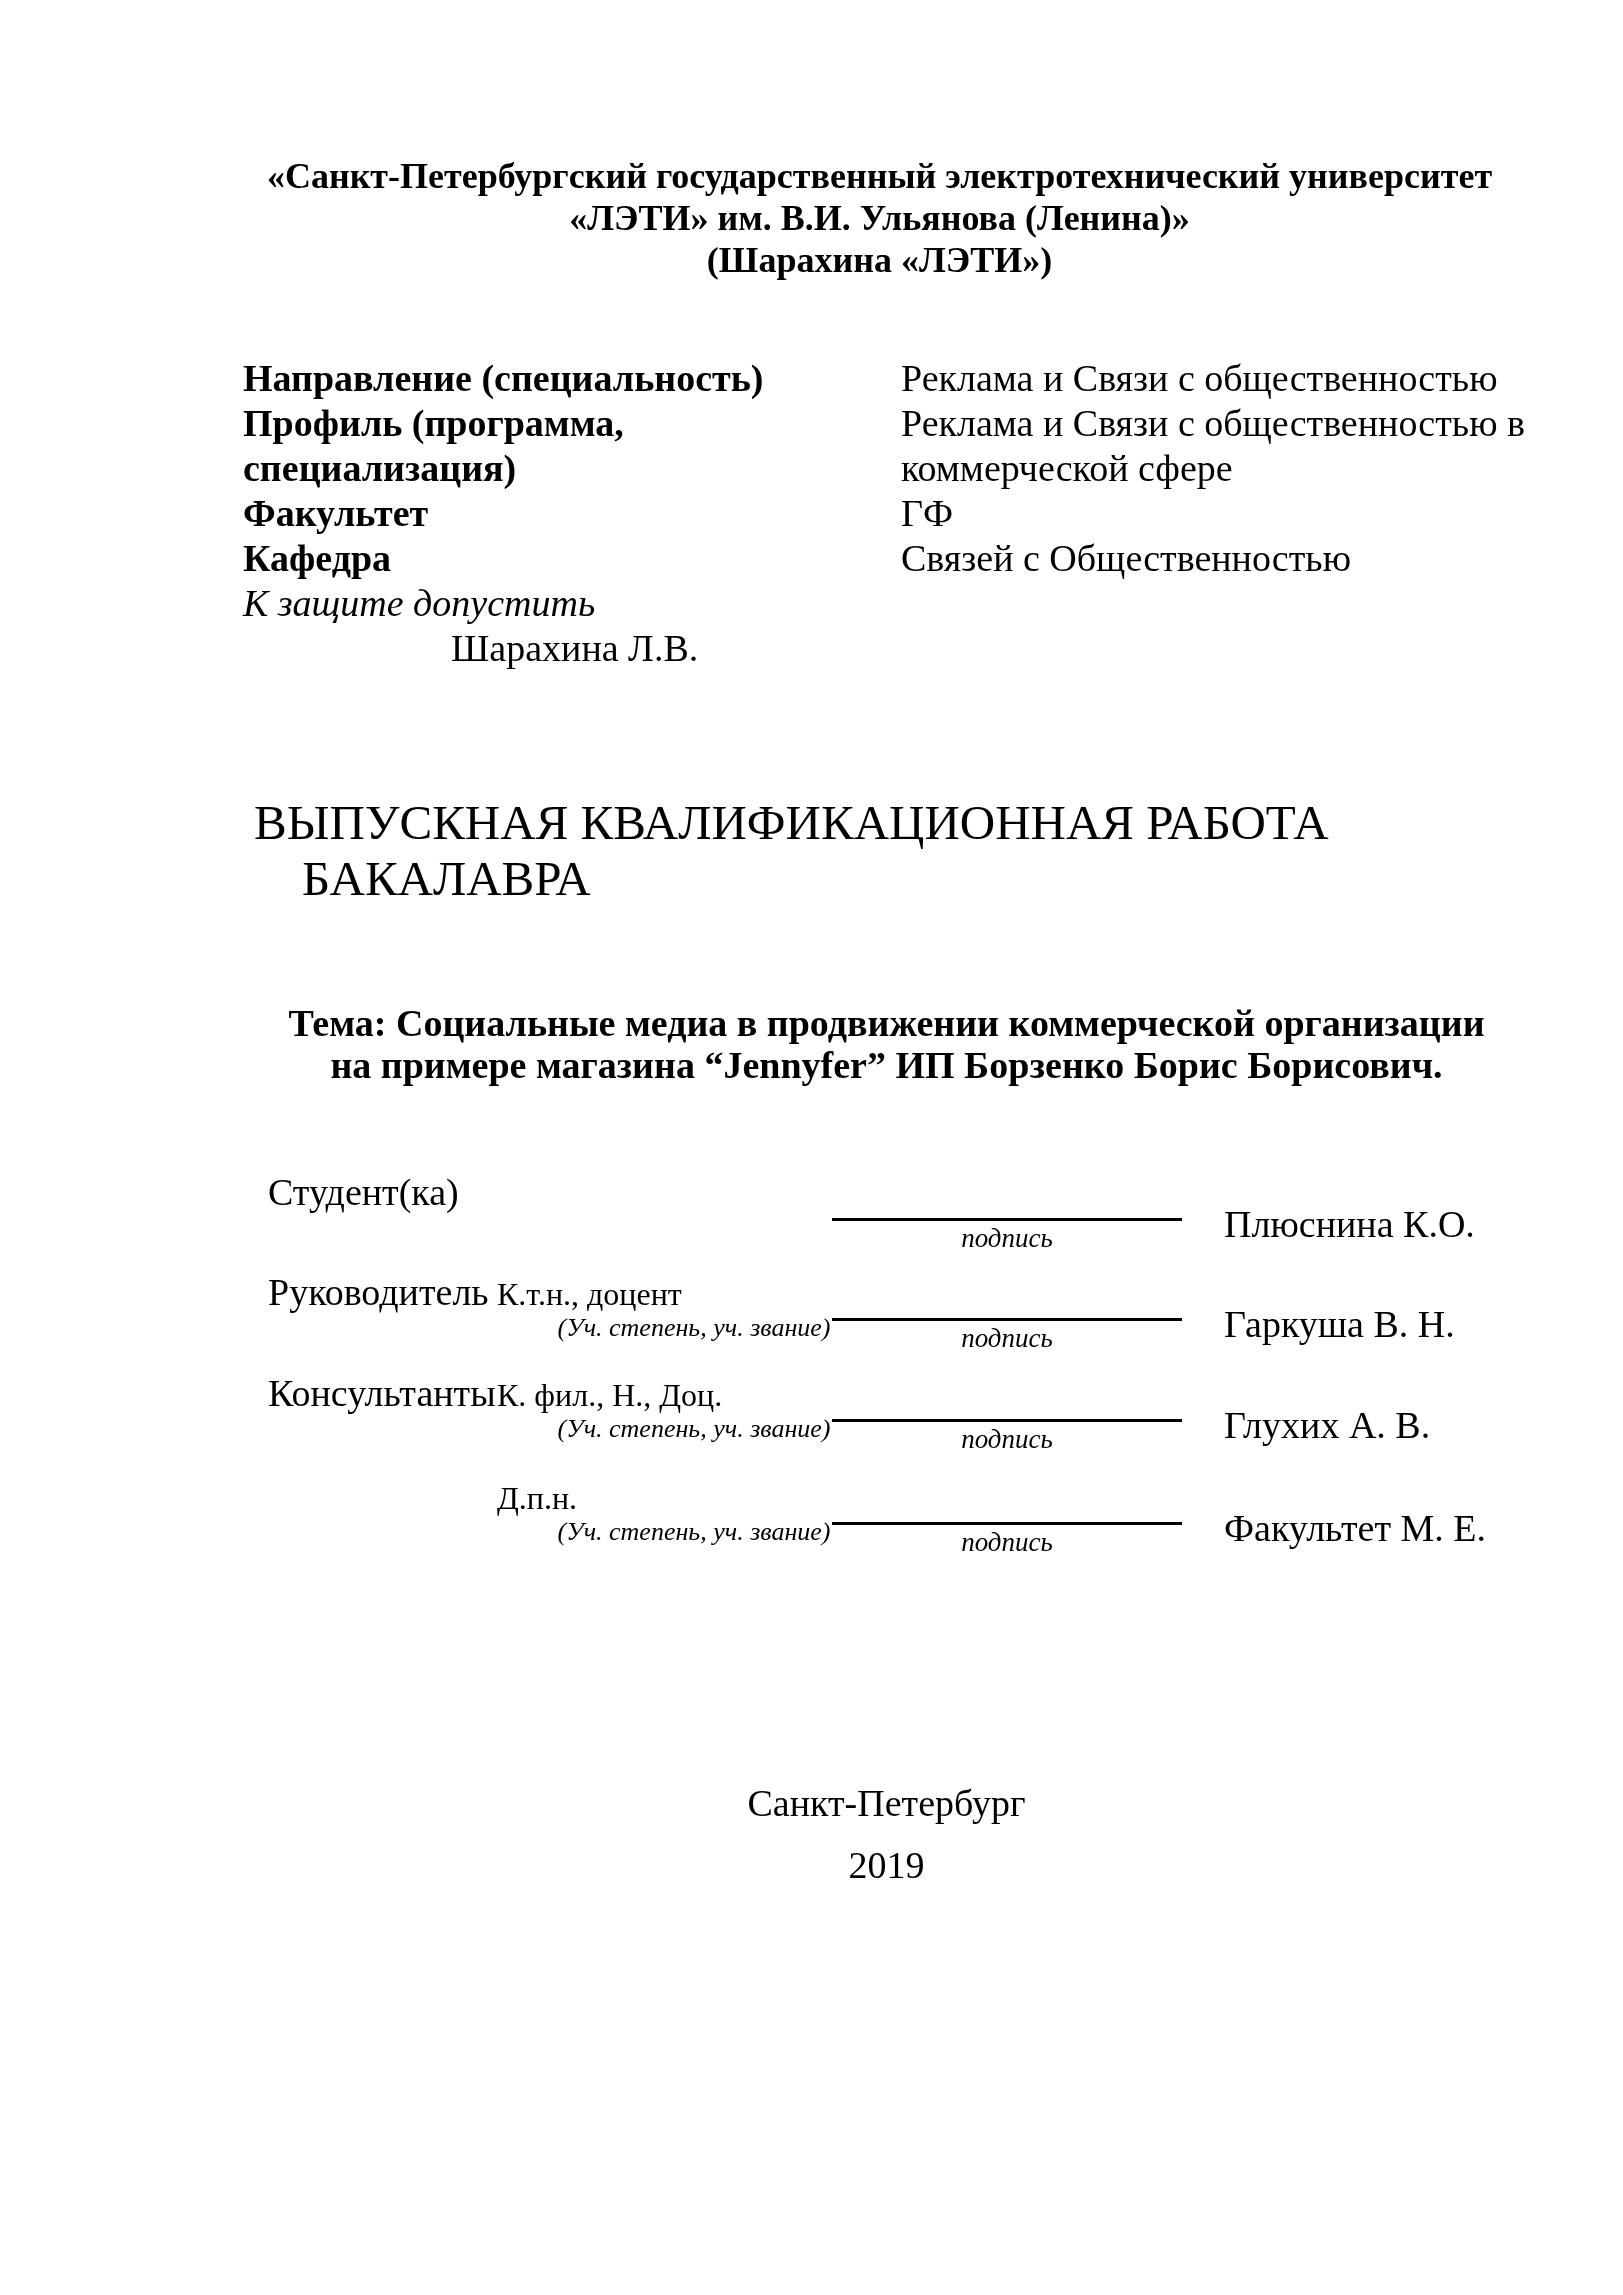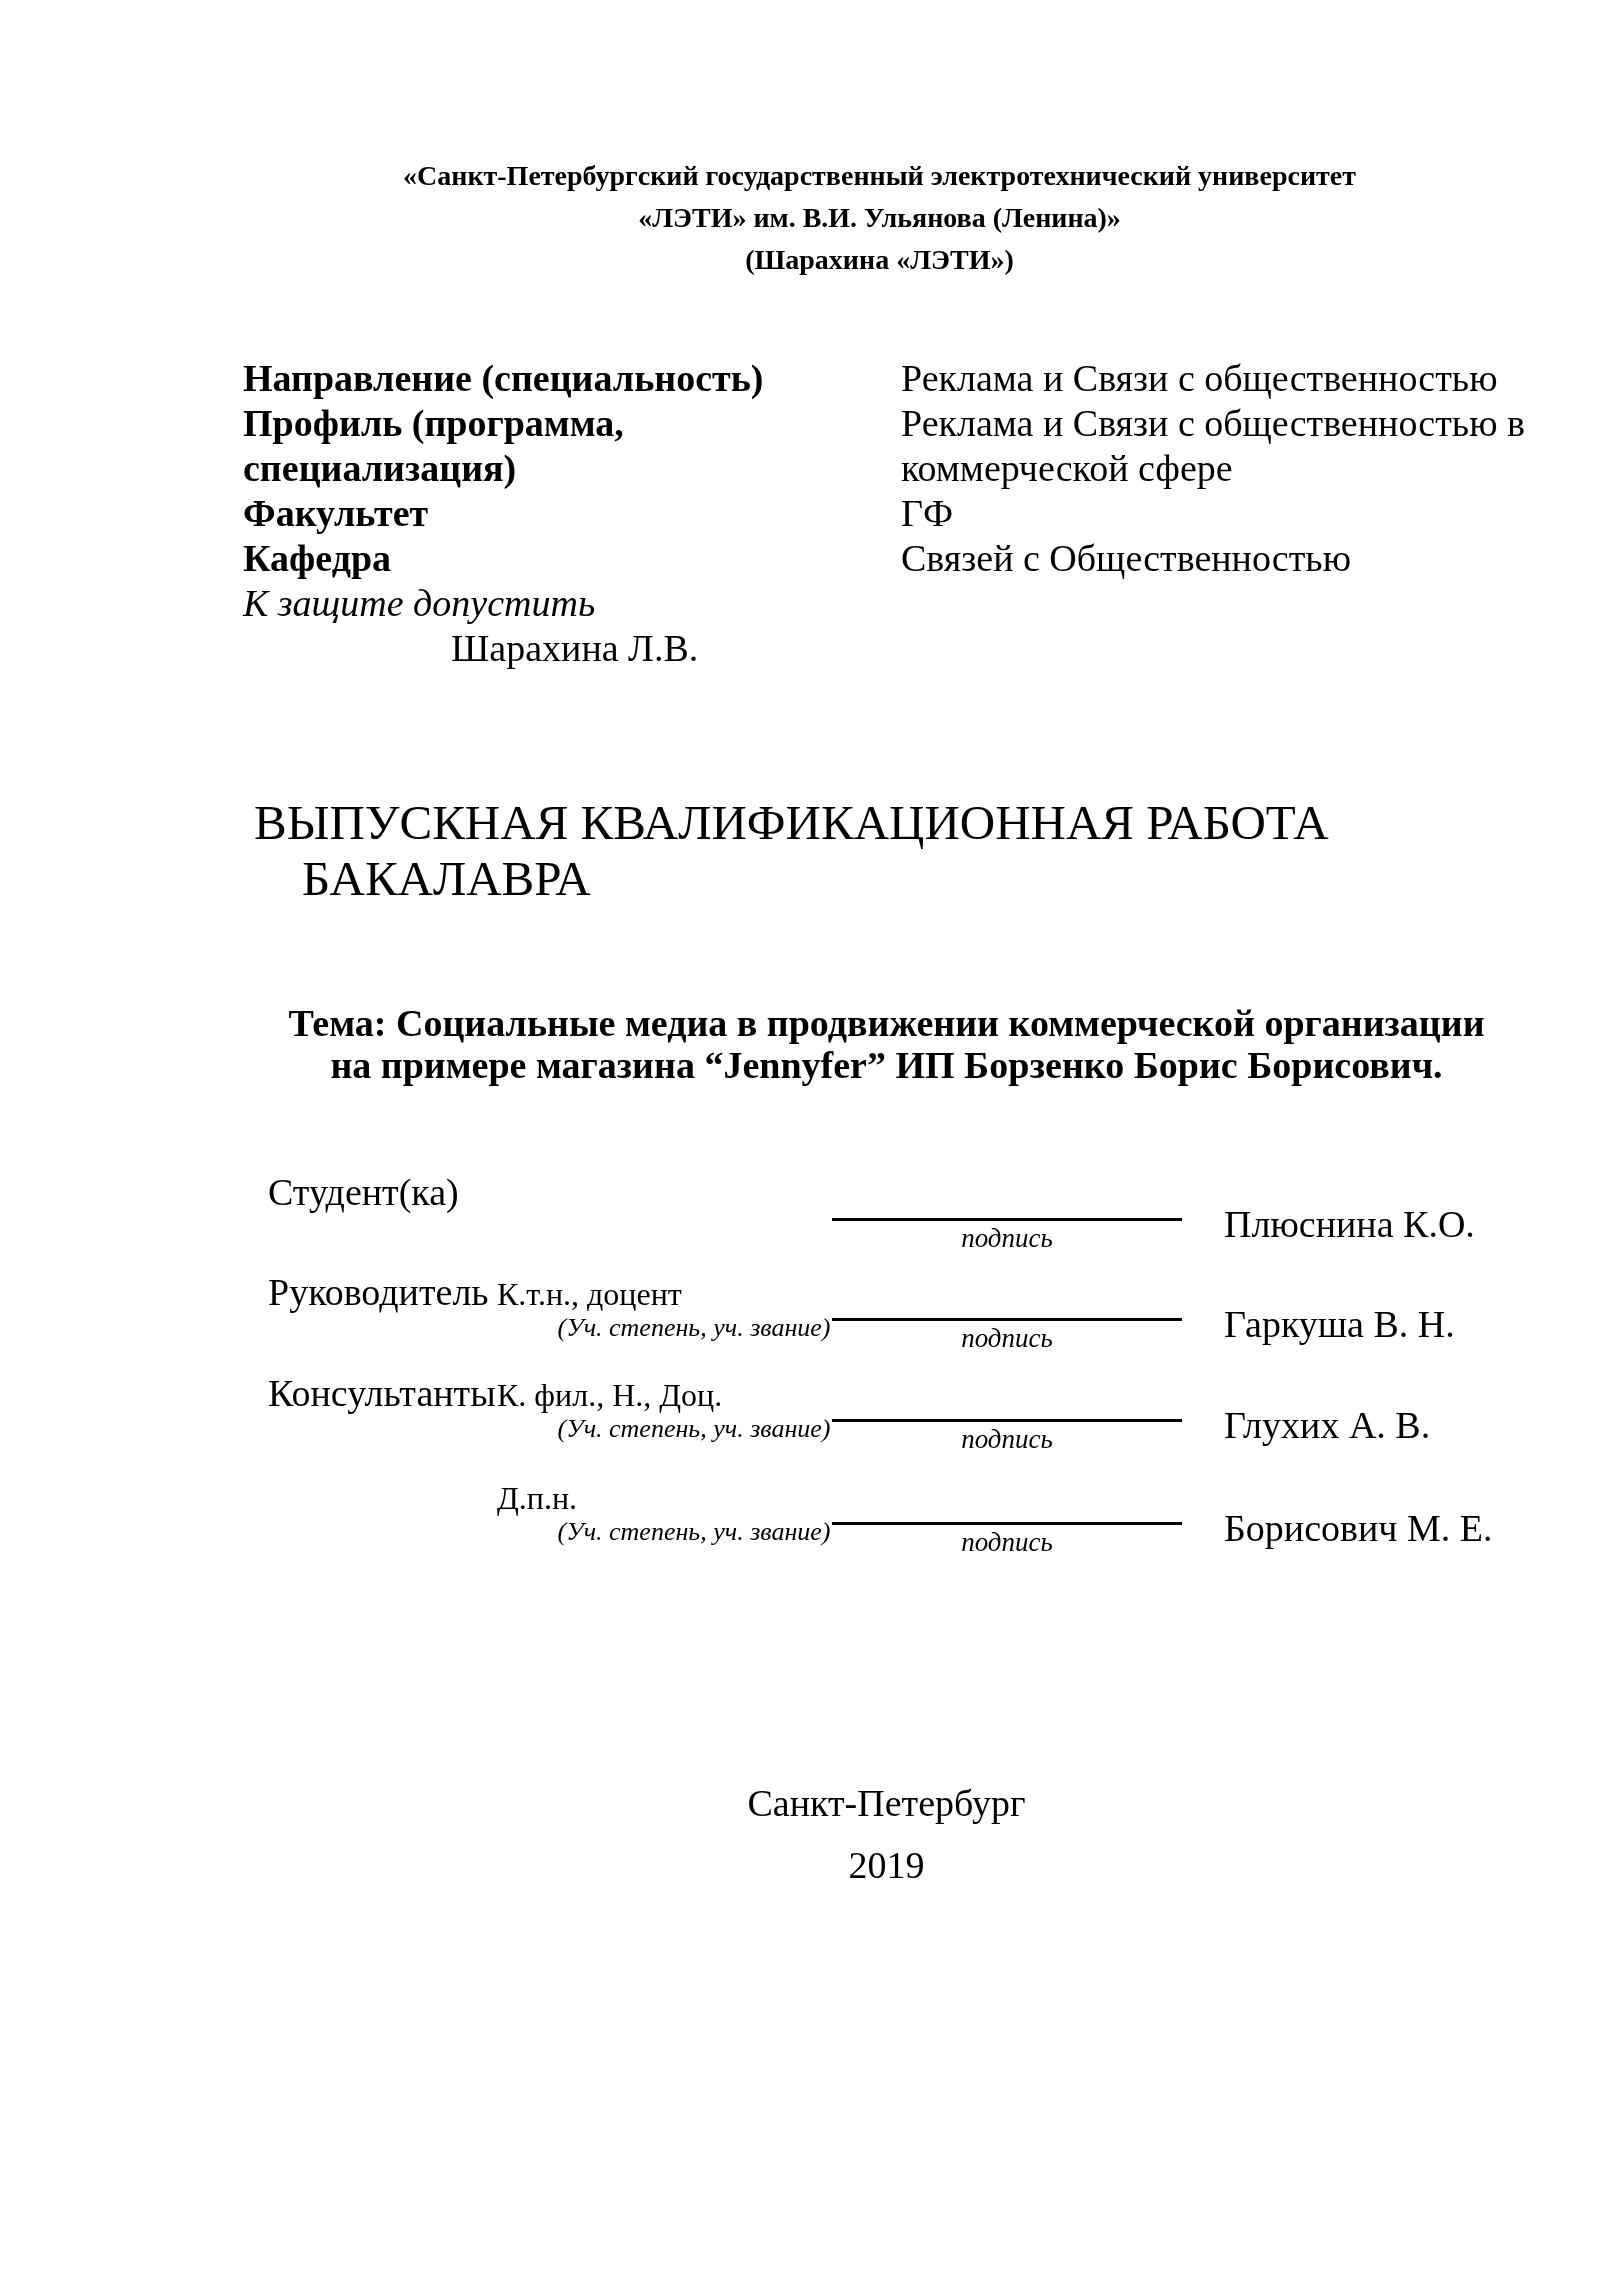--- a/index.html
+++ b/index.html
@@ -10,21 +10,21 @@
     color:#000;
     font-family:"Liberation Serif","DejaVu Serif",serif;
     overflow:hidden;
   }
   .nw { white-space:nowrap; }
 
   
   .header {
     position:absolute; top:155px; left:236px; width:1287px;
     text-align:center; font-weight:bold;
-    font-size:28px; line-height:42px;
+    font-size:36px; line-height:42px;
   }
 
   
   .info {
     position:absolute; top:356px; left:243px; width:1294px;
     font-size:38px; line-height:45px;
   }
   .info-row { display:flex; white-space:nowrap; }
   .info-label { width:658px; flex:none; }
   .b { font-weight:bold; }
@@ -152,20 +152,20 @@
     <span class="sig-line"></span>
     <span class="sig-caption">подпись</span>
     <span class="sig-name">Глухих А. В.</span>
   </div>
 
   <div class="sig-row r4">
     <span class="sig-qual">Д.п.н.</span>
     <span class="sig-qual-note">(Уч. степень, уч. звание)</span>
     <span class="sig-line"></span>
     <span class="sig-caption">подпись</span>
-    <span class="sig-name">Борисович М. Е.</span>
+    <span class="sig-name">Факультет М. Е.</span>
   </div>
 
   <div class="city">Санкт-Петербург</div>
   <div class="year">2019</div>
 
 </div>
 
 
 </body></html>

